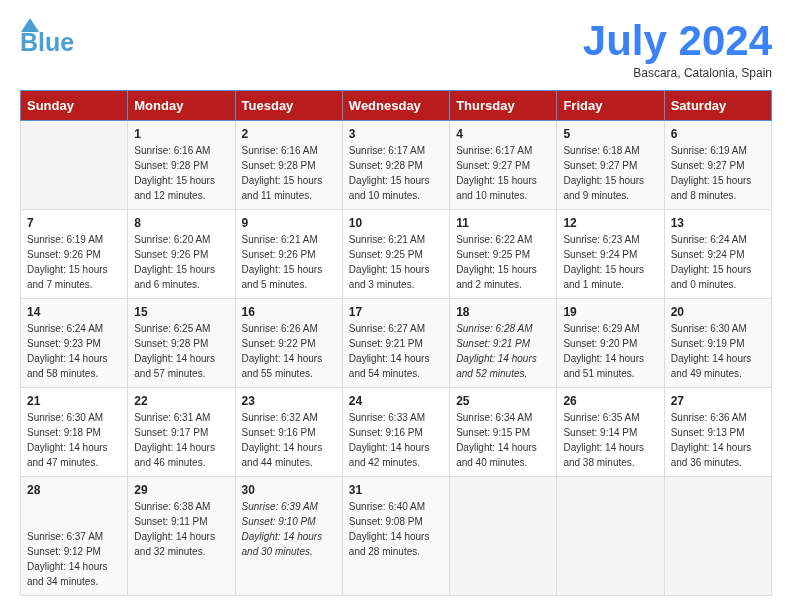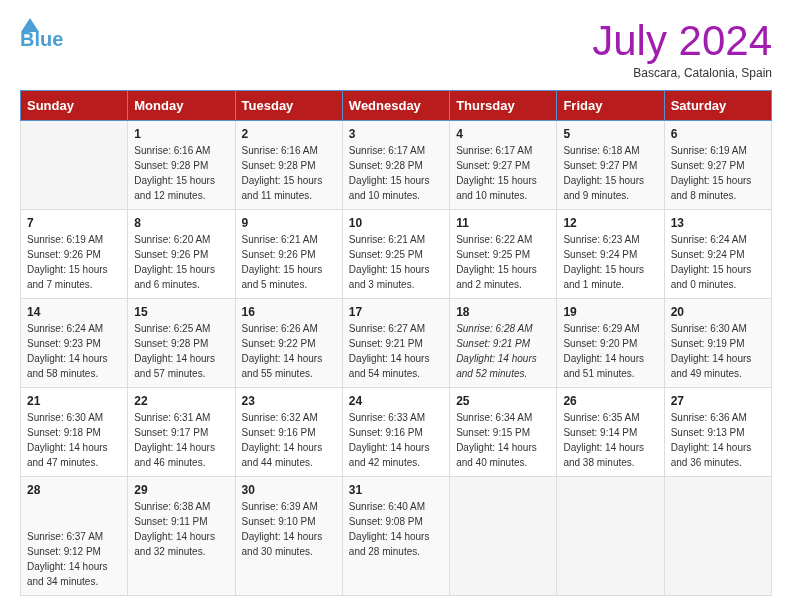--- a/index.html
+++ b/index.html
@@ -19,22 +19,22 @@
     .logo {
       display: flex;
       flex-direction: column;
       align-items: flex-start;
     }
     .title-block {
       text-align: right;
     }
     .month-year {
       font-size: 42px;
-      font-weight: normal;
-      color: #a21caf;
+      font-weight: bold;
+      color: #3b82f6;
       line-height: 1;
     }
     .location {
       font-size: 12px;
       color: #333;
       margin-top: 4px;
     }
     table {
       width: 100%;
       border-collapse: collapse;
@@ -80,21 +80,21 @@
 </head>
 <body>
 
 <div class="header">
   <div class="logo">
     <div style="display:flex;align-items:center;">
       <svg width="18" height="18" viewBox="0 0 18 18" style="margin-left:1px;margin-top:-4px;">
         <polygon points="9,2 18,16 0,16" fill="#4a9fd4"></polygon>
       </svg>
     </div>
-    <span style="font-size:20px;font-weight:bold;color:#4a9fd4;margin-top:-6px;">Blue</span>
+    <span style="font-size:25px;font-weight:bold;color:#4a9fd4;margin-top:-6px;">Blue</span>
   </div>
   <div class="title-block">
     <div class="month-year">July 2024</div>
     <div class="location">Bascara, Catalonia, Spain</div>
   </div>
 </div>
 
 <table>
   <thead>
     <tr>
@@ -316,21 +316,21 @@
         </td>
         <td>
           <span class="day-number">29</span>
           <div class="day-info" style="white-space: pre-line;">Sunrise: 6:38 AM
 Sunset: 9:11 PM
 Daylight: 14 hours
 and 32 minutes.</div>
         </td>
         <td>
           <span class="day-number">30</span>
-          <div class="day-info" style="white-space: pre-line;">Sunrise: 6:39 AM
+          <div class="day-info" style="white-space: pre-line; font-style: italic;">Sunrise: 6:39 AM
 Sunset: 9:10 PM
 Daylight: 14 hours
 and 30 minutes.</div>
         </td>
         <td>
           <span class="day-number">31</span>
           <div class="day-info" style="white-space: pre-line;">Sunrise: 6:40 AM
 Sunset: 9:08 PM
 Daylight: 14 hours
 and 28 minutes.</div>

